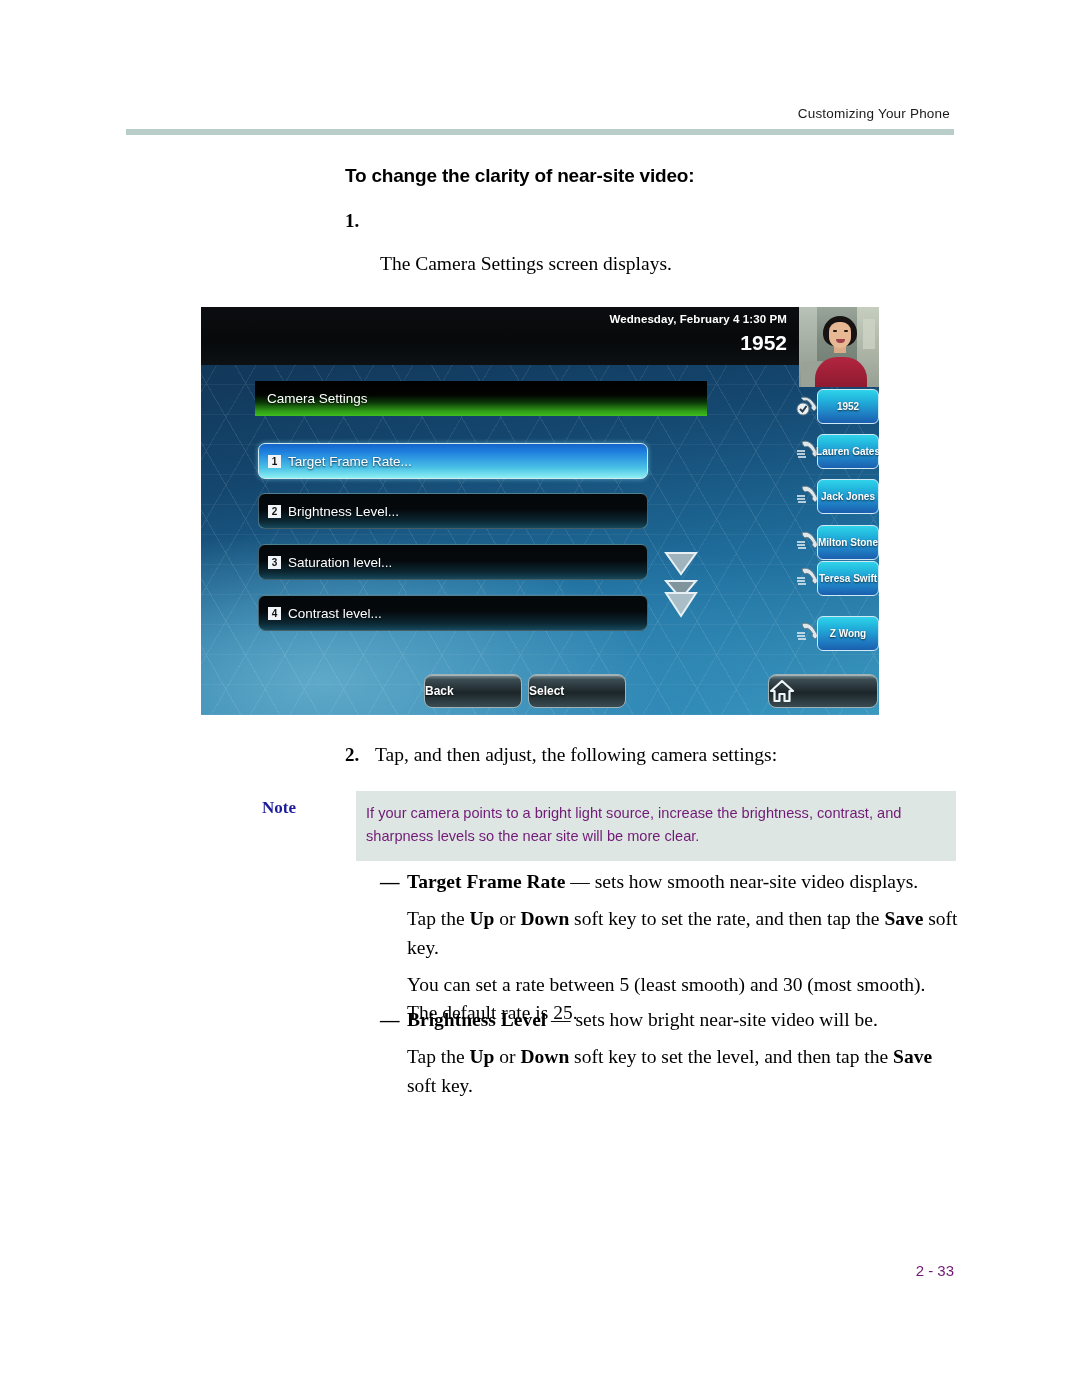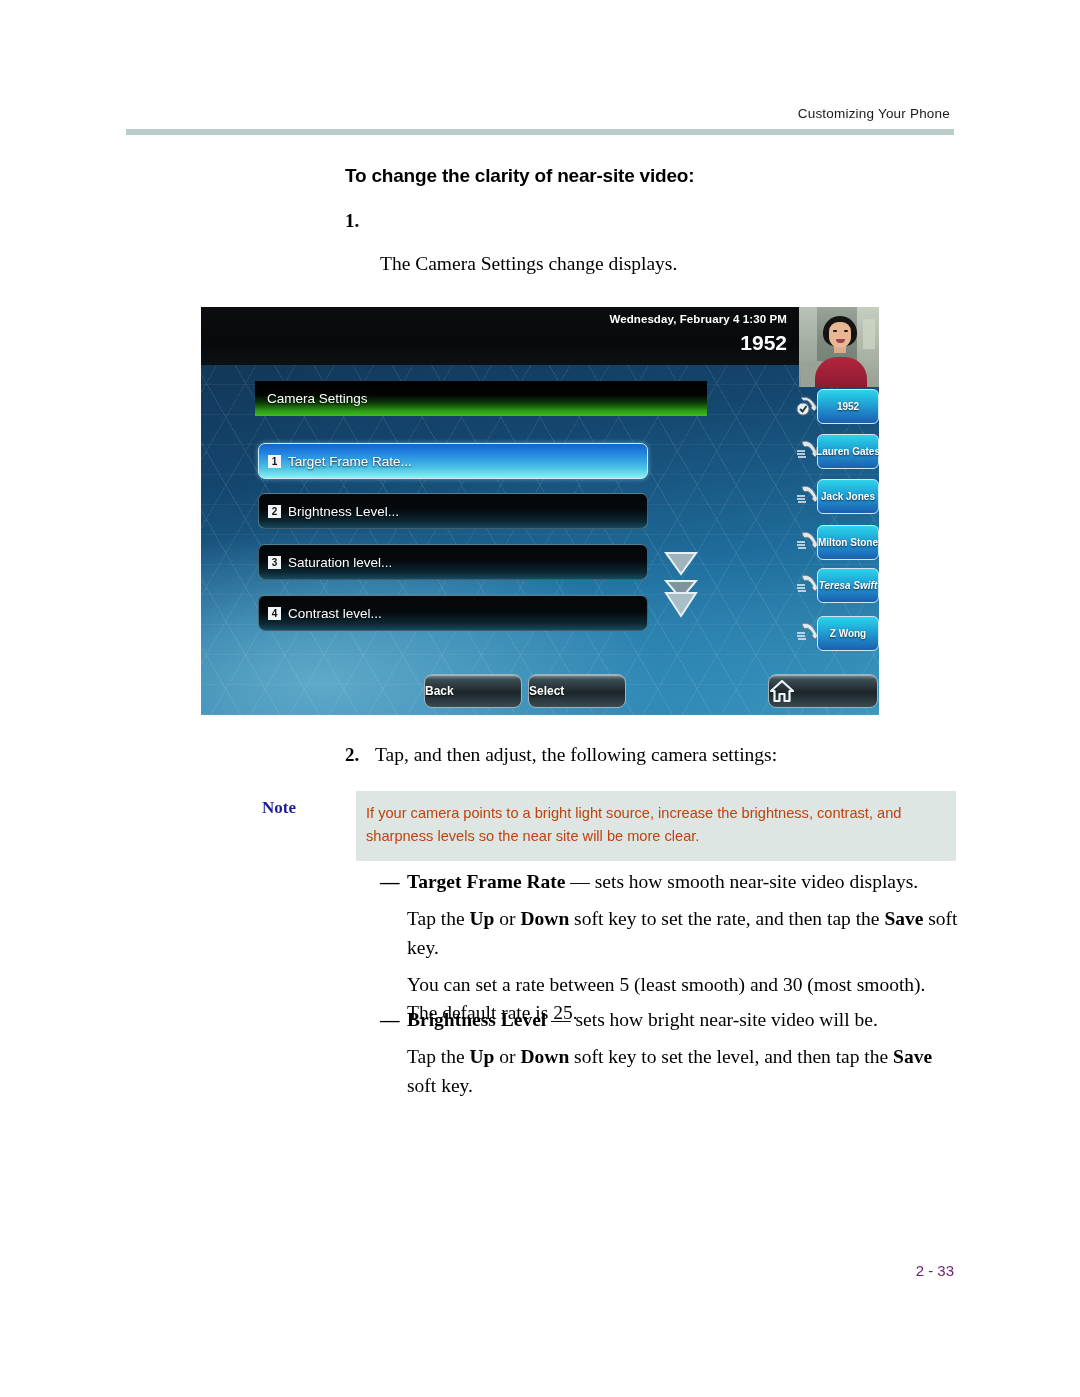--- a/index.html
+++ b/index.html
@@ -125,21 +125,21 @@
   .note-box {
     position: absolute;
     left: 356px;
     top: 791px;
     width: 600px;
     padding: 11px 10px 14px 10px;
     background: #dde6e3;
     font-family: "Liberation Sans", sans-serif;
     font-size: 14.6px;
     line-height: 1.55;
-    color: #c2410c;
+    color: #701a75;
     box-sizing: border-box;
   }
 
   
   .bullet-block { position: absolute; left: 380px; width: 580px; }
   .bullet-head {
     display: flex;
     font-size: 19.5px;
     line-height: 1.45;
   }
@@ -368,21 +368,21 @@
 <body>
 
 <div class="running-head">Customizing Your Phone</div>
 <div class="head-rule"></div>
 
 <div class="section-title">To change the clarity of near-site video:</div>
 
 <div class="step step1">
   <div class="step-num">1.</div>
 </div>
-<div class="sub-line sub-step1">The Camera Settings change displays.</div>
+<div class="sub-line sub-step1">The Camera Settings screen displays.</div>
 
 <div class="phone">
   <div class="phone-mesh"></div>
 
   <div class="status-bar">
     <div class="status-date">Wednesday, February 4  1:30 PM</div>
     <div class="status-ext">1952</div>
   </div>
 
   <div class="video-thumb">
@@ -476,21 +476,21 @@
         <svg viewBox="0 0 26 26">
           <path d="M7 4 C11 2 16 4 19 9 L22 14 C23 16 22 18 20 19 L18 17 C17 16 17 15 18 14 L15 10 C13 8 11 8 10 9 L8 7 Z" fill="#dde7ec" stroke="#6e8089" stroke-width="1"></path>
           <path d="M2 13 H10 M2 16 H10 M3 19 H11" stroke="#e9f1f5" stroke-width="1.6"></path>
         </svg>
       </div>
       <div class="linekey" style="top:0;">
         <span>Milton Stone</span>
       </div>
     </div>
 
-    <div class="lk4" style="position:absolute;left:0;top:179px;width:80px;height:33px;font-style:italic;">
+    <div class="lk4" style="position:absolute;left:0;top:172px;width:80px;height:33px;">
       <div class="handset">
         <svg viewBox="0 0 26 26">
           <path d="M7 4 C11 2 16 4 19 9 L22 14 C23 16 22 18 20 19 L18 17 C17 16 17 15 18 14 L15 10 C13 8 11 8 10 9 L8 7 Z" fill="#dde7ec" stroke="#6e8089" stroke-width="1"></path>
           <path d="M2 13 H10 M2 16 H10 M3 19 H11" stroke="#e9f1f5" stroke-width="1.6"></path>
         </svg>
       </div>
       <div class="linekey" style="top:0;">
         <span>Teresa Swift</span>
       </div>
     </div>

